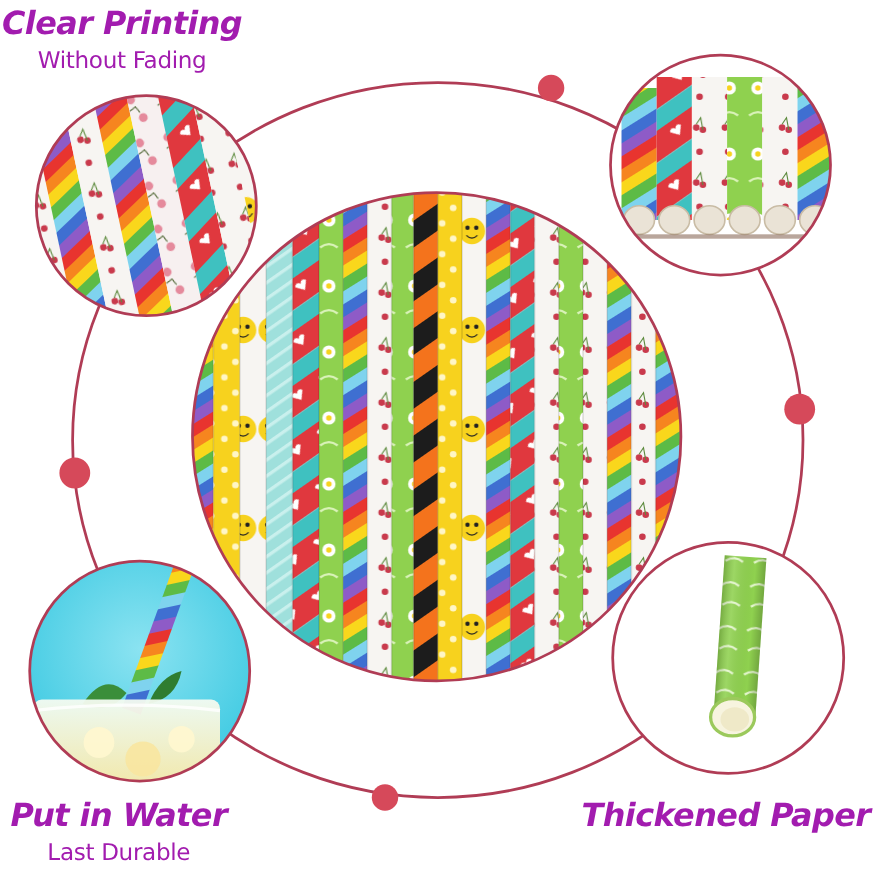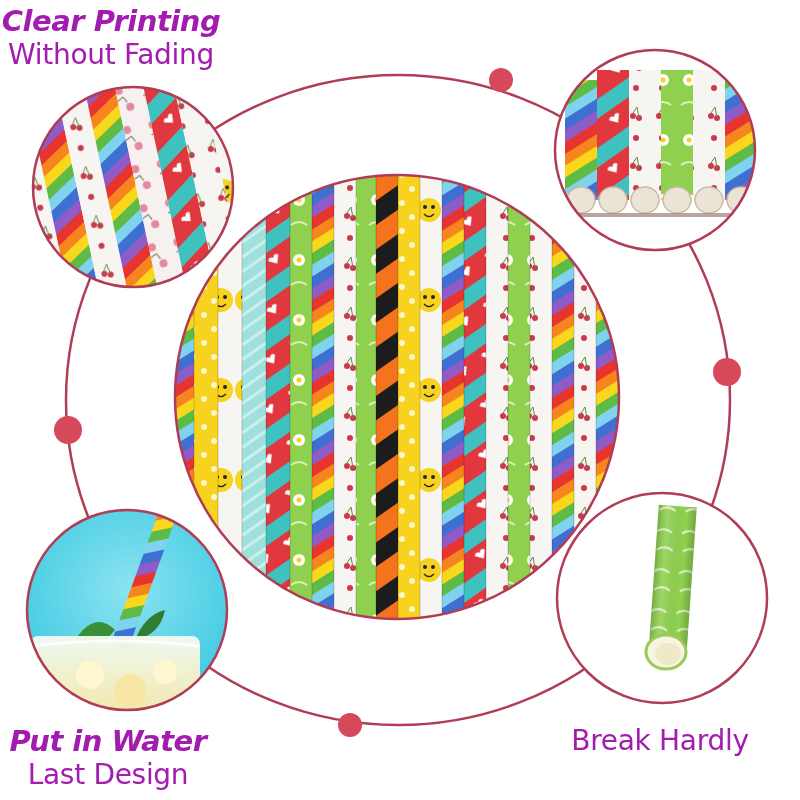--- a/index.html
+++ b/index.html
@@ -1,21 +1,21 @@
 <!DOCTYPE html>
 <html><head>
 <meta charset="utf-8">
 <style>
   html, body { margin: 0; padding: 0; background: #ffffff; }
   body { width: 800px; height: 800px; position: relative; overflow: hidden;
          font-family: "DejaVu Sans", "Liberation Sans", sans-serif; }
   .canvas { position: absolute; left: 0; top: 0; width: 800px; height: 800px; }
   .caption { position: absolute; text-align: center; color: #a21caf; }
   .caption .title { font-weight: bold; font-style: italic; font-size: 29px; letter-spacing: -0.5px; line-height: 34px; white-space: nowrap; }
-  .caption .sub { font-size: 28px; line-height: 26px; margin-top: 4px; white-space: nowrap; letter-spacing: -0.3px; }
+  .caption .sub { font-size: 21px; line-height: 26px; margin-top: 4px; white-space: nowrap; letter-spacing: -0.3px; }
   #cap-tl { left: 0px; top: 4px; width: 222px; }
   #cap-tr { left: 500px; top: 4px; width: 300px; }
   #cap-bl { left: 0px; top: 724px; width: 216px; }
   #cap-br { left: 520px; top: 724px; width: 280px; }
 </style>
 </head>
 <body>
 
 <svg class="canvas" width="800" height="800" viewBox="0 0 800 800" xmlns="http://www.w3.org/2000/svg">
   <defs>
@@ -232,17 +232,17 @@
 </svg>
 
 <div class="caption" id="cap-tl">
   <div class="title">Clear Printing</div>
   <div class="sub">Without Fading</div>
 </div>
 <div class="caption" id="cap-tr">
 </div>
 <div class="caption" id="cap-bl">
   <div class="title">Put in Water</div>
-  <div class="sub">Last Design</div>
+  <div class="sub">Last Durable</div>
 </div>
 <div class="caption" id="cap-br">
-  <div class="sub">Break Hardly</div>
+  <div class="title">Thickened Paper</div>
 </div>
 
 </body></html>

